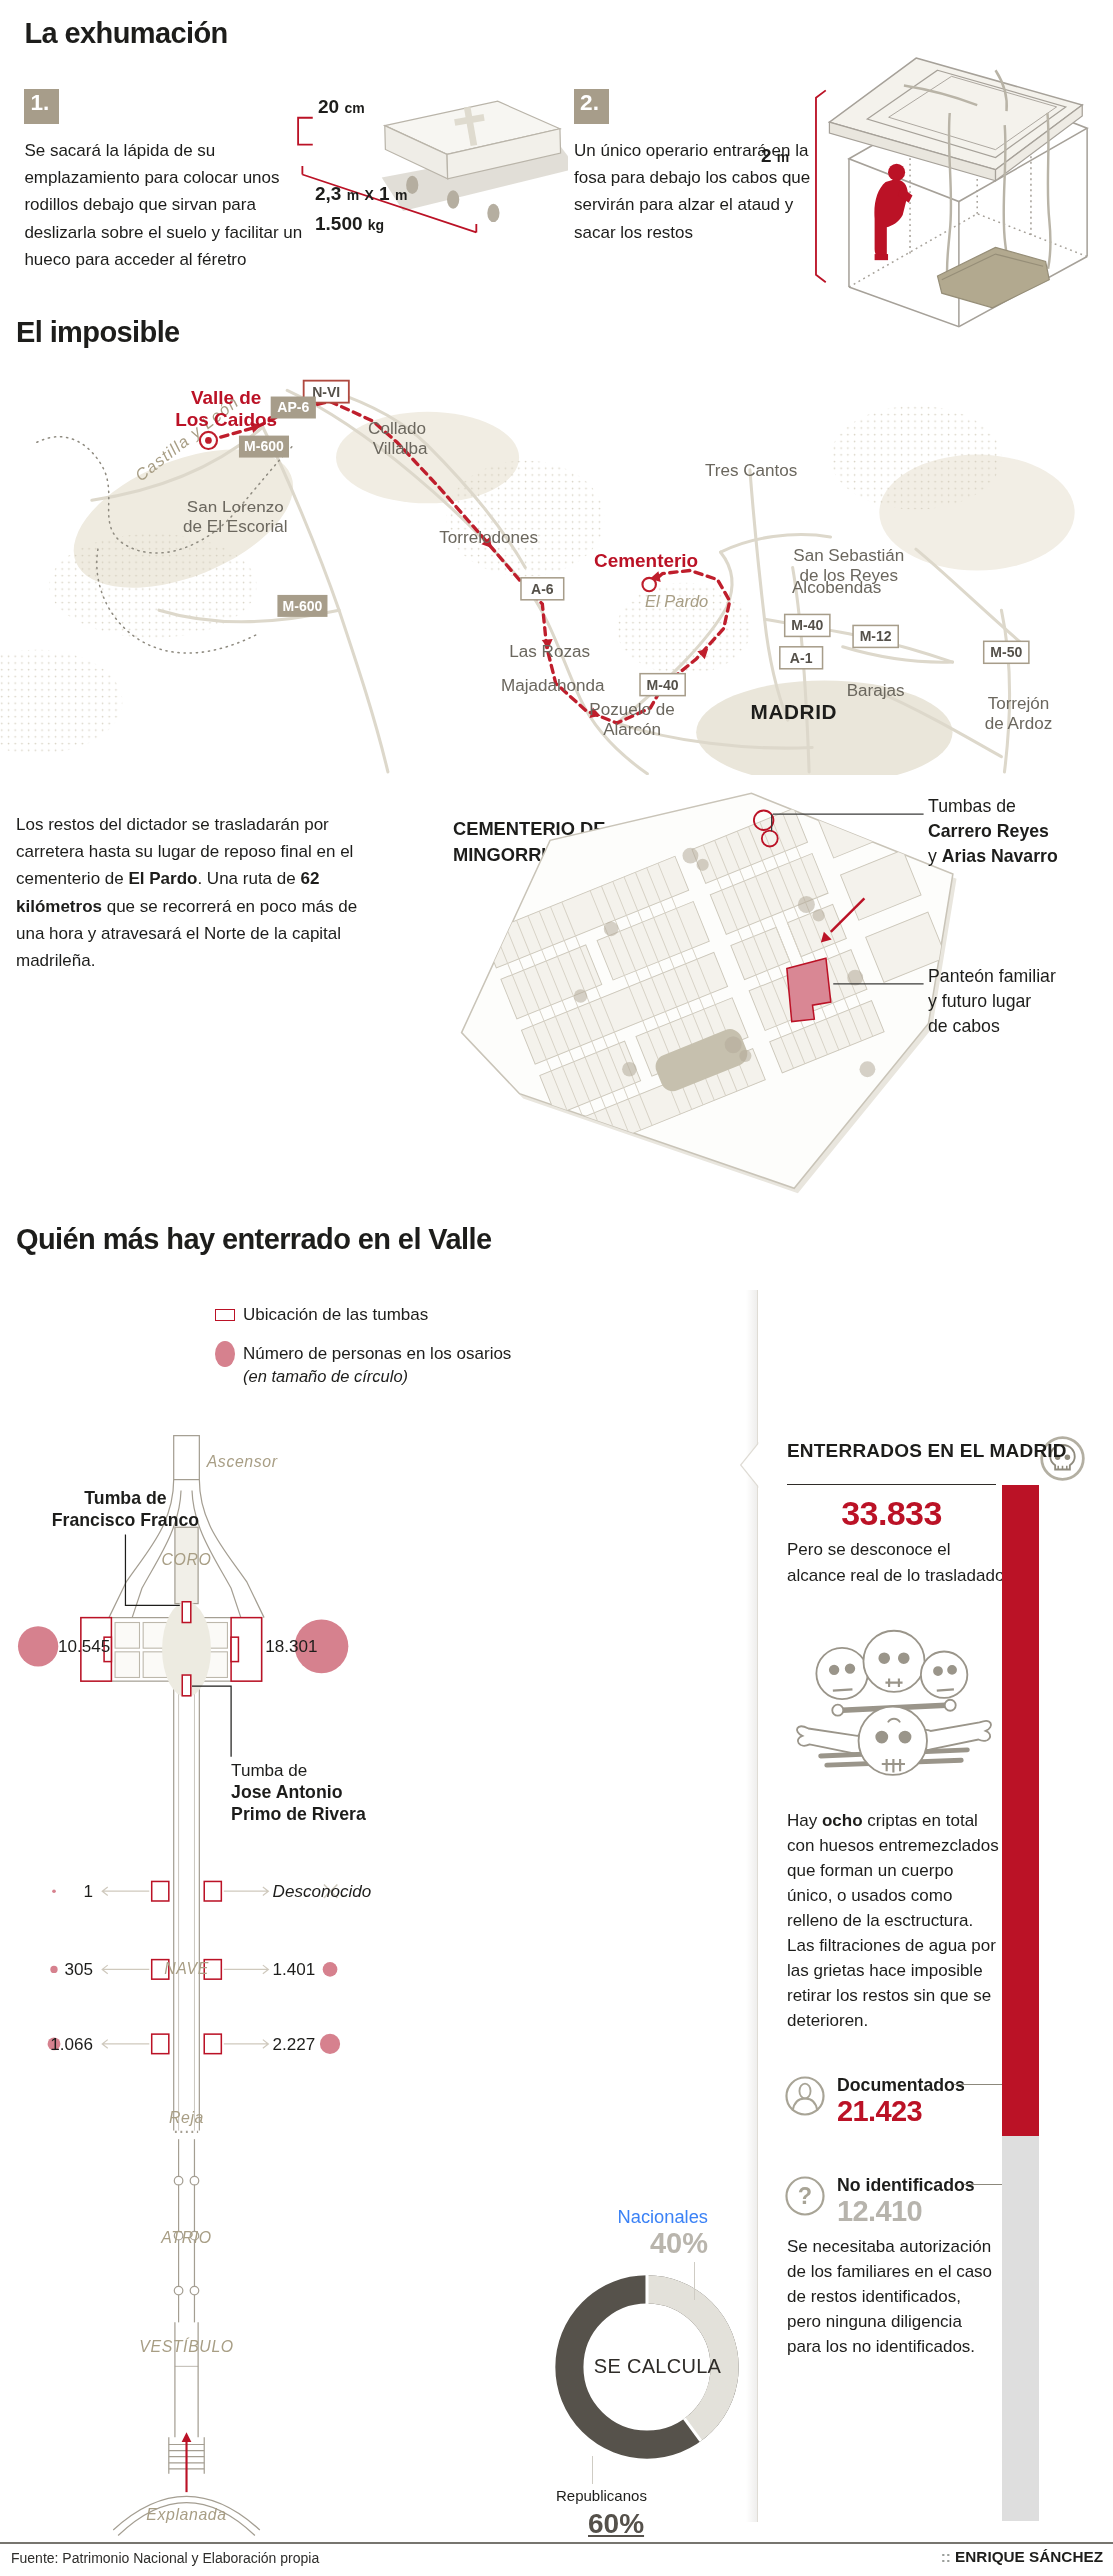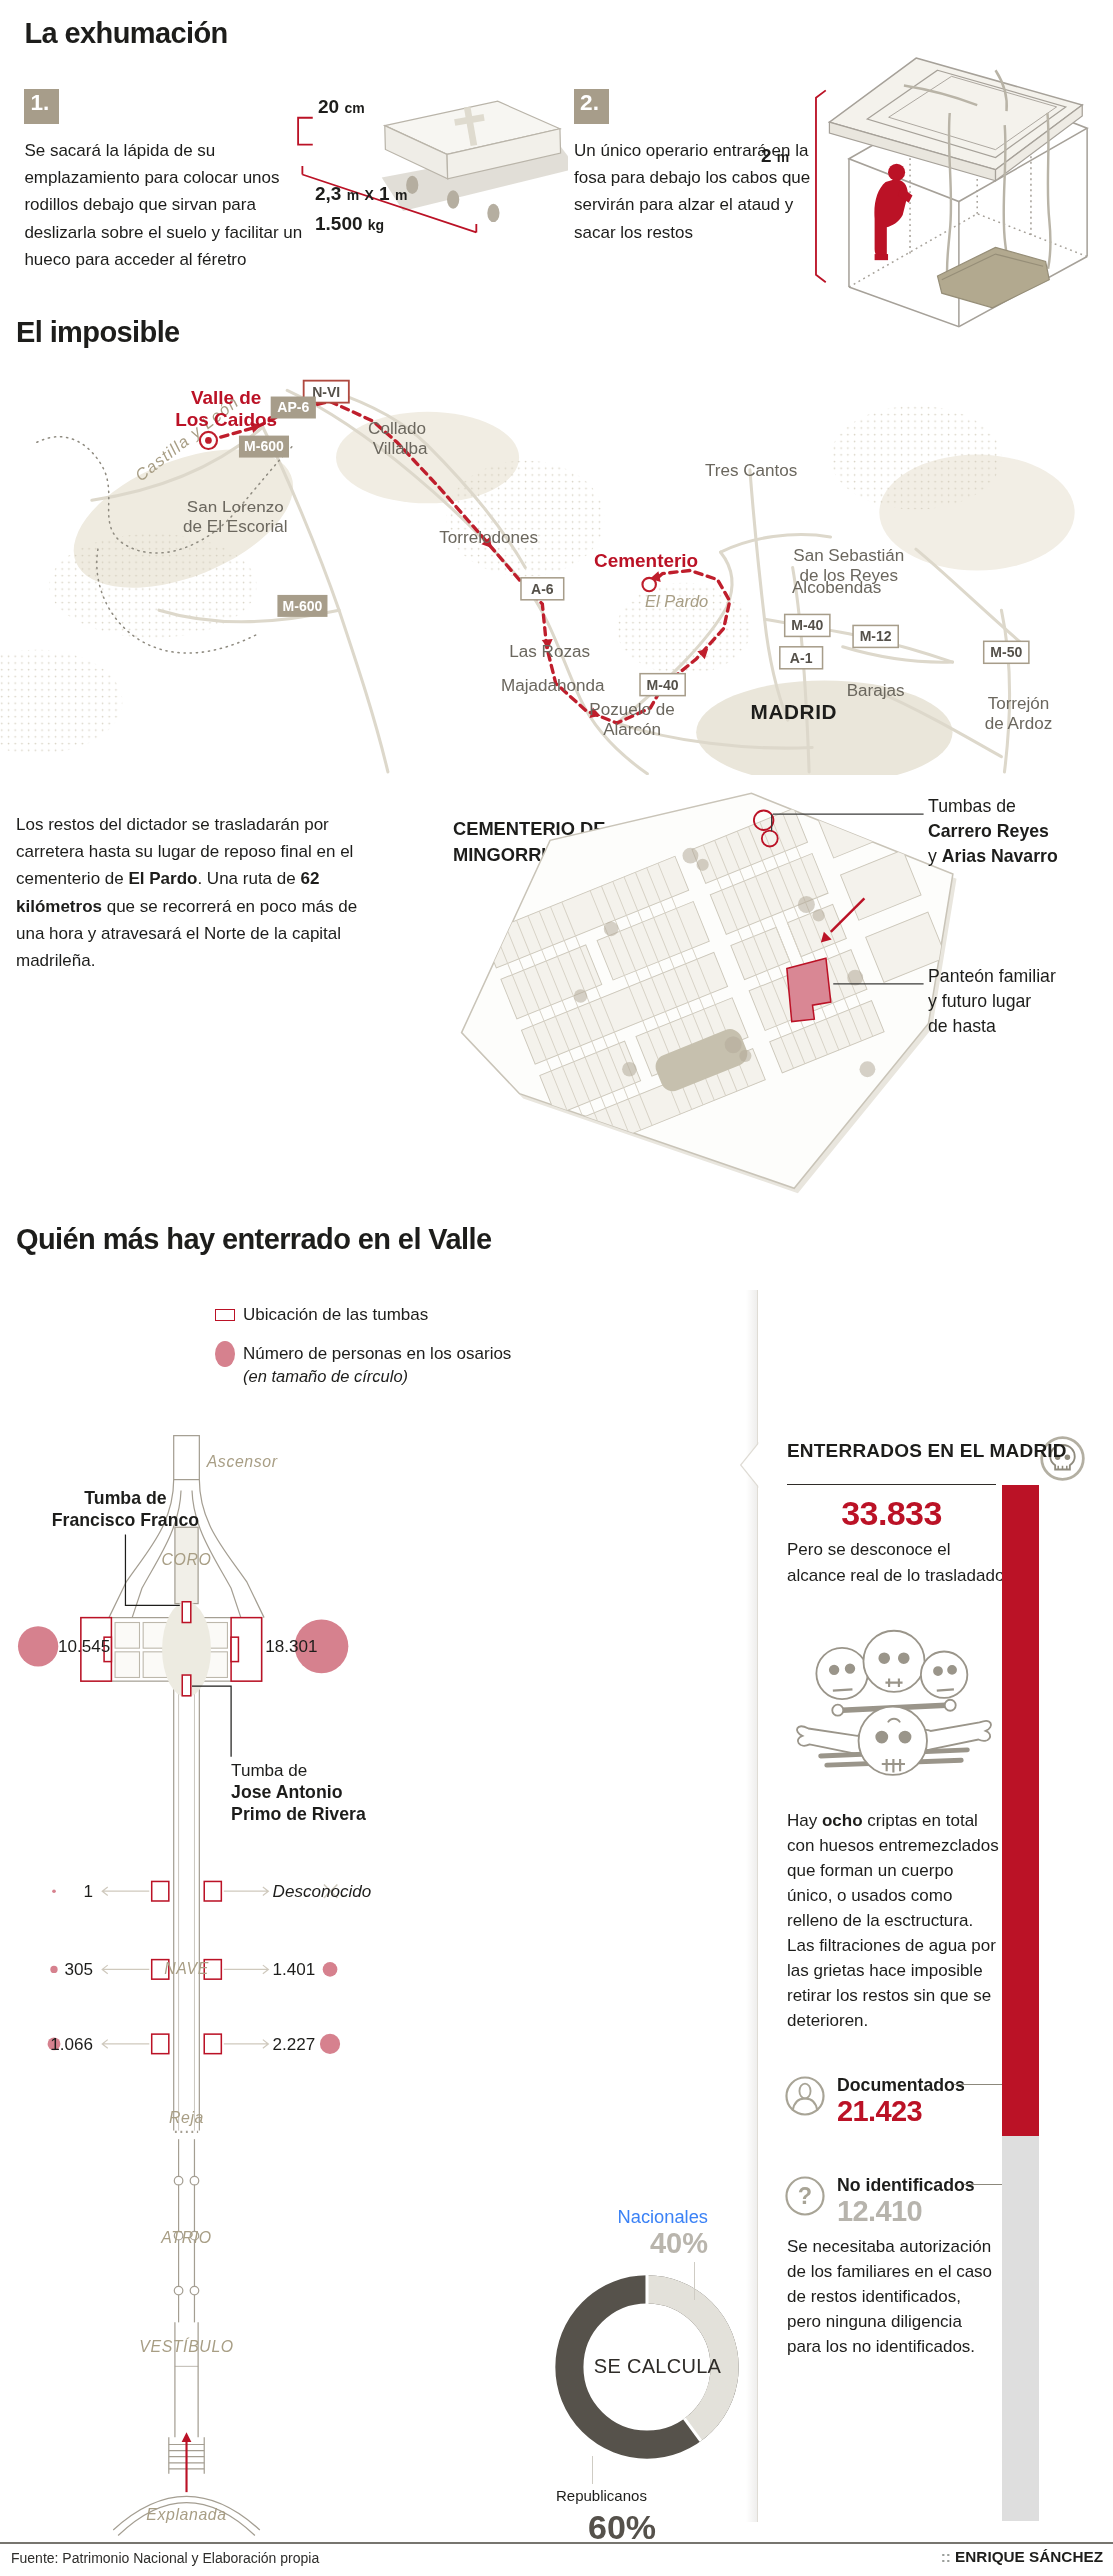--- a/index.html
+++ b/index.html
@@ -300,21 +300,21 @@
 </svg>
 
 <div class="abs" style="left:928px;top:794px;font-size:17.7px;line-height:1.42;">
   <div>Tumbas de</div>
   <div class="b">Carrero Reyes</div>
   <div><span>y </span><span class="b">Arias Navarro</span></div>
 </div>
 <div class="abs" style="left:928px;top:964px;font-size:17.7px;line-height:1.42;">
   <div>Panteón familiar</div>
   <div>y futuro lugar</div>
-  <div>de hasta</div>
+  <div>de cabos</div>
 </div>
 
 <div class="abs h1" style="left:16px;top:1223px;">Quién más hay enterrado en el Valle</div>
 
 <div class="abs" style="left:215px;top:1309px;width:19.5px;height:12.2px;border:1.8px solid #bb1226;box-sizing:border-box;"></div>
 <div class="abs body-text" style="left:243px;top:1301px;">Ubicación de las tumbas</div>
 <div class="abs" style="left:215px;top:1341px;width:19.5px;height:26px;border-radius:50%;background:#d6818e;"></div>
 <div class="abs body-text" style="left:243px;top:1340px;">Número de personas en los osarios</div>
 <div class="abs" style="left:243px;top:1367px;font-size:16.5px;font-style:italic;">(en tamaño de círculo)</div>
 
@@ -521,21 +521,21 @@
   <circle cx="180" cy="180" r="127" fill="none" stroke="#e3e1da" stroke-width="46" stroke-dasharray="319 479" transform="rotate(-90 180 180)"></circle>
   <line x1="180" y1="26" x2="180" y2="80" stroke="#fff" stroke-width="5"></line>
   <line x1="241" y1="264" x2="268" y2="301" stroke="#fff" stroke-width="5"></line>
 </svg>
 <div class="abs" style="left:583px;top:2355px;width:149px;text-align:center;font-size:20px;letter-spacing:0.3px;color:#2f2c28;">SE CALCULA</div>
 <div class="abs" style="left:586px;top:2206px;width:122px;text-align:right;font-size:18.3px;color:#3b82f6;">Nacionales</div>
 <div class="abs" style="left:586px;top:2227px;width:122px;text-align:right;font-size:29px;font-weight:700;color:#b9b5ad;">40%</div>
 <div class="abs thinline" style="left:694px;top:2262px;height:38px;"></div>
 <div class="abs thinline" style="left:592px;top:2456px;height:28px;"></div>
 <div class="abs" style="left:556px;top:2487px;font-size:15px;font-weight:400;">Republicanos</div>
-<div class="abs" style="left:588px;top:2508px;font-size:34px;font-weight:700;color:#55514b;">60%</div>
+<div class="abs" style="left:588px;top:2508px;font-size:28px;font-weight:700;color:#55514b;text-decoration:underline;">60%</div>
 
 <div class="abs" style="left:0;top:2542px;width:1114px;height:1.8px;background:#77756f;"></div>
 <div class="abs" style="left:11px;top:2550px;font-size:14px;color:#2e2d2b;">Fuente: Patrimonio Nacional y Elaboración propia</div>
 <div class="abs" style="left:855px;top:2548px;width:248px;text-align:right;font-size:15.3px;font-weight:700;">
   <span style="color:#9b9f9b;">::</span>
   <span>ENRIQUE SÁNCHEZ</span>
 </div>
 
 
 </body></html>

